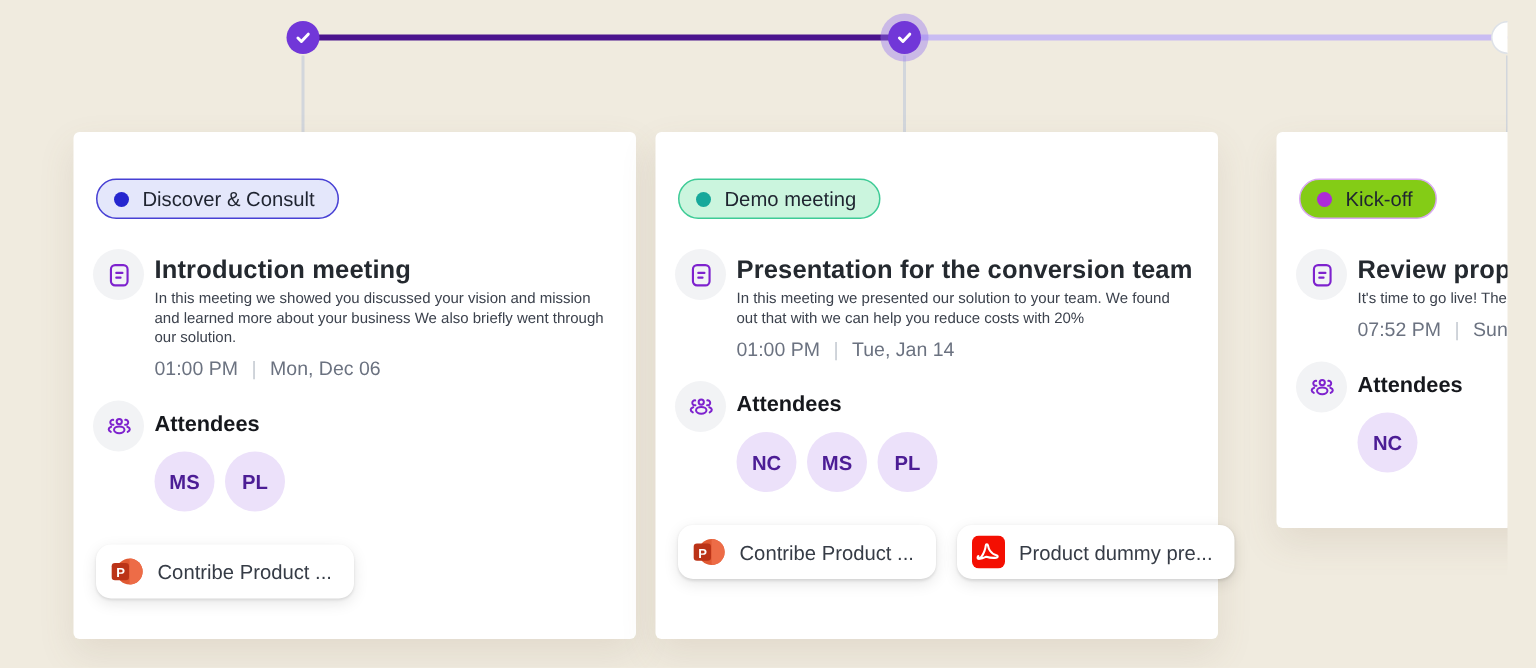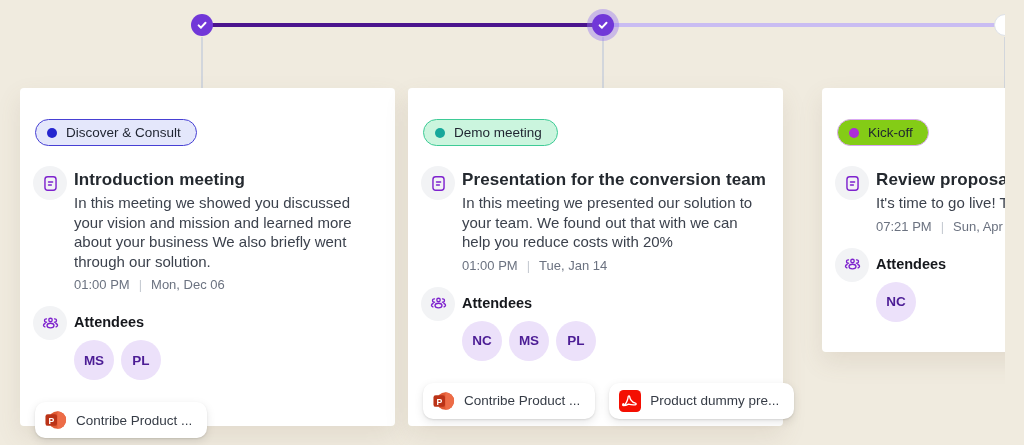--- a/index.html
+++ b/index.html
@@ -30,20 +30,21 @@
   .tl-stem{position:absolute;top:37px;height:51px;width:2px;background:#d2d6dc;}
   .tl-stem.t1{left:201px;}
   .tl-stem.t2{left:602px;}
   .tl-stem.t3{left:1004px;}
   
   .card{
     position:absolute;top:88px;width:375px;height:338px;box-sizing:border-box;
     background:#ffffff;border-radius:4px;
     box-shadow:0 10px 24px rgba(120,100,70,.12);
     padding:31px 16px 16px 13px;
+    margin-left:29px;
   }
   .card:nth-of-type(1){left:20px;}
   .card:nth-of-type(2){left:408px;}
   .card:nth-of-type(3){left:822px;height:264px;}
   .badge{
     display:inline-flex;align-items:center;gap:9px;
     margin-left:2px;
     border:1.5px solid;border-radius:999px;
     padding:5px 15px 5px 11px;
     font-size:13.5px;color:#1f2430;
@@ -54,21 +55,21 @@
   .icon-circle{
     flex:0 0 34px;width:34px;height:34px;border-radius:50%;
     background:#f2f3f5;display:flex;align-items:center;justify-content:center;
   }
   .icon-circle svg{width:19px;height:19px;}
   .meeting-info{width:306px;padding-top:3px;}
   .title{
     margin:0;font-size:17px;font-weight:600;color:#24292f;line-height:1.25;
     white-space:nowrap;letter-spacing:.1px;
   }
-  .desc{margin:3px 0 0 0;font-size:15px;color:#3c424d;line-height:1.3;}
+  .desc{margin:3px 0 0 0;font-size:10px;color:#3c424d;line-height:1.3;}
   .time-row{margin-top:6px;font-size:13px;color:#6b7280;display:flex;gap:9px;align-items:center;white-space:nowrap;}
   .time-row .tdiv{color:#c6cbd2;}
   .attendees-row{margin-top:14px;}
   .att-head{margin:0;padding-top:8px;font-size:14.5px;font-weight:700;color:#16181d;}
   .avatars{display:flex;gap:7px;margin-top:10px;}
   .avatar{
     width:40px;height:40px;border-radius:50%;background:#ece1fa;
     color:#4c1d95;font-size:13.5px;font-weight:600;
     display:flex;align-items:center;justify-content:center;
   }
@@ -232,21 +233,21 @@
       <span class="icon-circle">
         <svg viewBox="0 0 24 24" fill="none" stroke="#7e22ce" stroke-width="1.8" stroke-linecap="round">
           <rect x="5" y="3.5" width="14" height="17" rx="3.5"></rect>
           <path d="M9.5 10h5.2M9.5 14h3.6"></path>
         </svg>
       </span>
       <div class="meeting-info">
         <h3 class="title">Review proposal</h3>
         <p class="desc">It's time to go live! The a</p>
         <div class="time-row">
-          <span>07:21 PM</span>
+          <span>07:52 PM</span>
           <span class="tdiv">|</span>
           <span>Sun, Apr 20</span>
         </div>
       </div>
     </div>
     <div class="row attendees-row">
       <span class="icon-circle">
         <svg viewBox="0 0 24 24" fill="none" stroke="#7e22ce" stroke-width="1.7" stroke-linecap="round">
           <circle cx="12" cy="7.6" r="2.2"></circle>
           <ellipse cx="12" cy="14.6" rx="4.4" ry="2.9"></ellipse>

